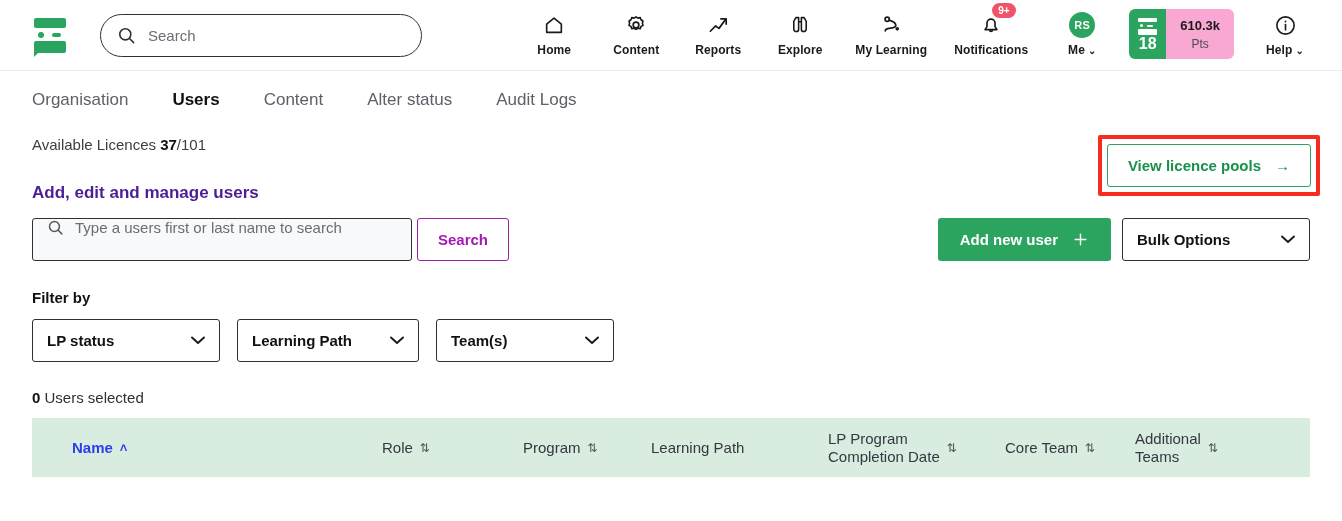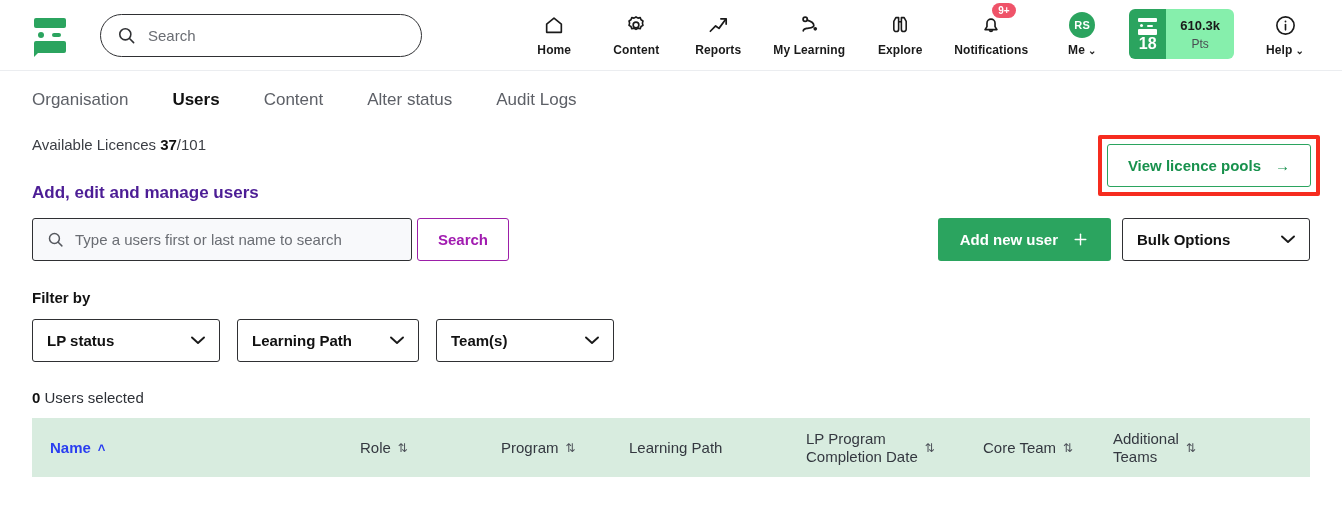--- a/index.html
+++ b/index.html
@@ -140,21 +140,21 @@
     padding-top: 2px;
   }
   .pl-mark { width: 19px; height: 17px; position: relative; }
   .pl-mark i { position: absolute; background: #fff; display: block; }
   .pl-mark .a { left:0; top:0; width:19px; height:4px; border-radius:1px; }
   .pl-mark .b { left:2px; top:6px; width:3px; height:3px; border-radius:50%; }
   .pl-mark .c { left:9px; top:6.5px; width:6px; height:2px; border-radius:1px; }
   .pl-mark .d { left:0; top:11px; width:19px; height:6px; border-radius:1px; }
   .pl-num { color:#fff; font-size:16px; font-weight:bold; line-height:1; }
   .points-right {
-    background: #86efac;
+    background: #f9a8d4;
     padding: 0 14px;
     display: flex; flex-direction: column;
     align-items: center; justify-content: center;
     gap: 4px;
     min-width: 60px;
   }
   .points-val { font-size: 13px; font-weight: bold; color: #1a1a1a; }
   .points-unit { font-size: 12px; color: #4a4d52; }
 
   
@@ -235,21 +235,21 @@
     align-items: center;
     margin-top: 15px;
     position: relative;
     height: 43px;
   }
   .usearch {
     width: 380px; height: 43px;
     border: 1.5px solid #2f3033;
     border-radius: 3px;
     background: #f8f9fb;
-    display: flex; align-items: center;
+    display: flex; 
     padding: 0 14px;
   }
   .usearch .ph { font-size: 15px; color: #6a6d73; margin-left: 11px; }
   .search-btn {
     height: 43px;
     margin-left: 5px;
     border: 1.5px solid #9c1fa8;
     border-radius: 3px;
     background: #fff;
     color: #a11bb0;
@@ -316,21 +316,21 @@
   }
   .selected-line b { font-weight: bold; color: #111; }
 
   
   .tablewrap { margin-top: 12px; }
   .thead {
     background: #d8ecdf;
     display: flex;
     align-items: center;
     height: 59px;
-    padding-left: 18px;
+    padding-left: 40px;
     font-size: 15px;
     color: #343840;
   }
   .th { display: flex; align-items: center; gap: 7px; }
   .th .sort { font-size: 12px; color: #4c5058; line-height: 1; }
   .th.name { width: 310px; color: #2a3ef0; font-weight: bold; }
   .th.name .sort { color: #2a3ef0; font-size: 13px; }
   .th.role { width: 141px; }
   .th.program { width: 128px; }
   .th.lpath { width: 177px; }
@@ -388,40 +388,40 @@
     <div class="navitem">
       <span class="icoslot">
         <svg width="23" height="23" viewBox="0 0 24 24" fill="none" stroke="#1a1a1a" stroke-width="1.8" stroke-linecap="round" stroke-linejoin="round">
           <path d="M3.5 18 L9 12.5 L12.5 15 L19.5 5.5"></path>
           <path d="M14.5 5 H20 V10.5"></path>
         </svg>
       </span>
       <span class="nlabel">Reports</span>
     </div>
 
+    <div class="navitem">
+      <span class="icoslot">
+        <svg width="24" height="22" viewBox="0 0 26 22" fill="none" stroke="#1a1a1a" stroke-width="1.7" stroke-linejoin="round">
+          <path d="M8.5 3 h3 v12.5 a2.6 2.6 0 0 1 -5.2 0 V7 Z"></path>
+          <path d="M17.5 3 h-3 v12.5 a2.6 2.6 0 0 0 5.2 0 V7 Z"></path>
+          <line x1="11.5" y1="7.5" x2="14.5" y2="7.5"></line>
+        </svg>
+      </span>
+      <span class="nlabel">Explore</span>
+    </div>
+
     <div class="navitem wide">
       <span class="icoslot">
         <svg width="23" height="23" viewBox="0 0 24 24" fill="none" stroke="#1a1a1a" stroke-width="1.8" stroke-linecap="round">
           <circle cx="7.5" cy="5.5" r="2.2"></circle>
           <path d="M9.6 6.4 C14 7.6 16.5 9 16.5 12 C16.5 14.6 12 14.4 9 15 C6.6 15.5 5.5 16.4 5.5 17.6"></path>
           <circle cx="18" cy="15.5" r="1.9" fill="#1a1a1a" stroke="none"></circle>
         </svg>
       </span>
       <span class="nlabel">My Learning</span>
-    </div>
-
-    <div class="navitem">
-      <span class="icoslot">
-        <svg width="24" height="22" viewBox="0 0 26 22" fill="none" stroke="#1a1a1a" stroke-width="1.7" stroke-linejoin="round">
-          <path d="M8.5 3 h3 v12.5 a2.6 2.6 0 0 1 -5.2 0 V7 Z"></path>
-          <path d="M17.5 3 h-3 v12.5 a2.6 2.6 0 0 0 5.2 0 V7 Z"></path>
-          <line x1="11.5" y1="7.5" x2="14.5" y2="7.5"></line>
-        </svg>
-      </span>
-      <span class="nlabel">Explore</span>
     </div>
 
     <div class="navitem wide">
       <span class="icoslot bell-wrap">
         <svg width="22" height="22" viewBox="0 0 24 24" fill="none" stroke="#1a1a1a" stroke-width="1.8" stroke-linejoin="round">
           <path d="M5.5 17 h13 L16.4 13.8 V10 a4.4 4.4 0 0 0 -8.8 0 v3.8 Z"></path>
           <path d="M10.2 17.6 a1.9 1.9 0 0 0 3.6 0"></path>
         </svg>
         <span class="bell-badge">9+</span>
       </span>

